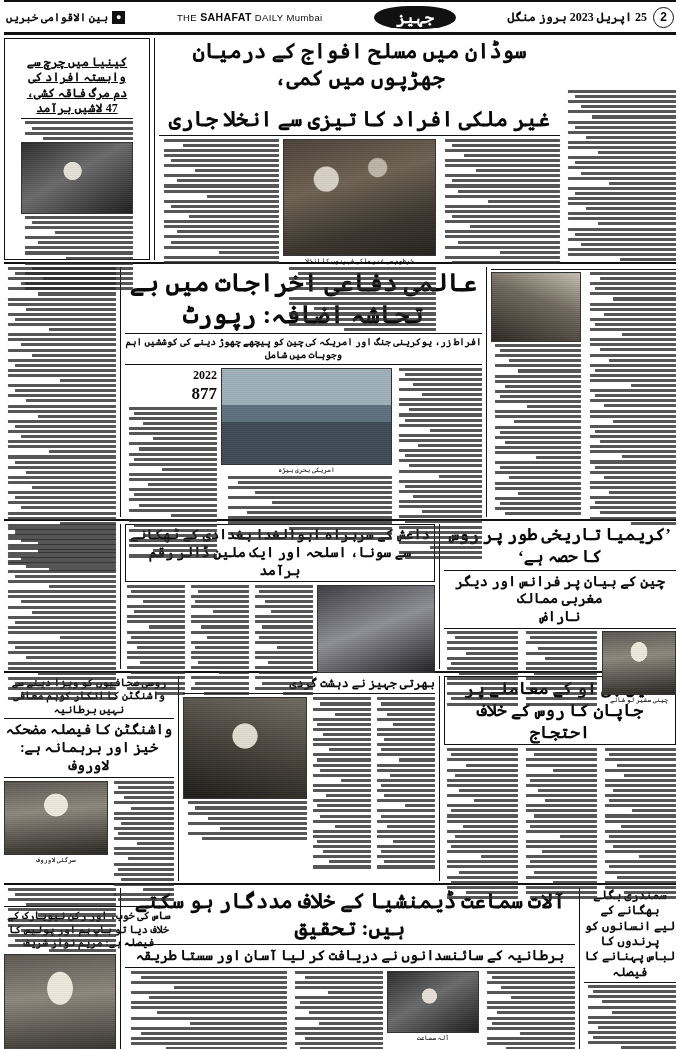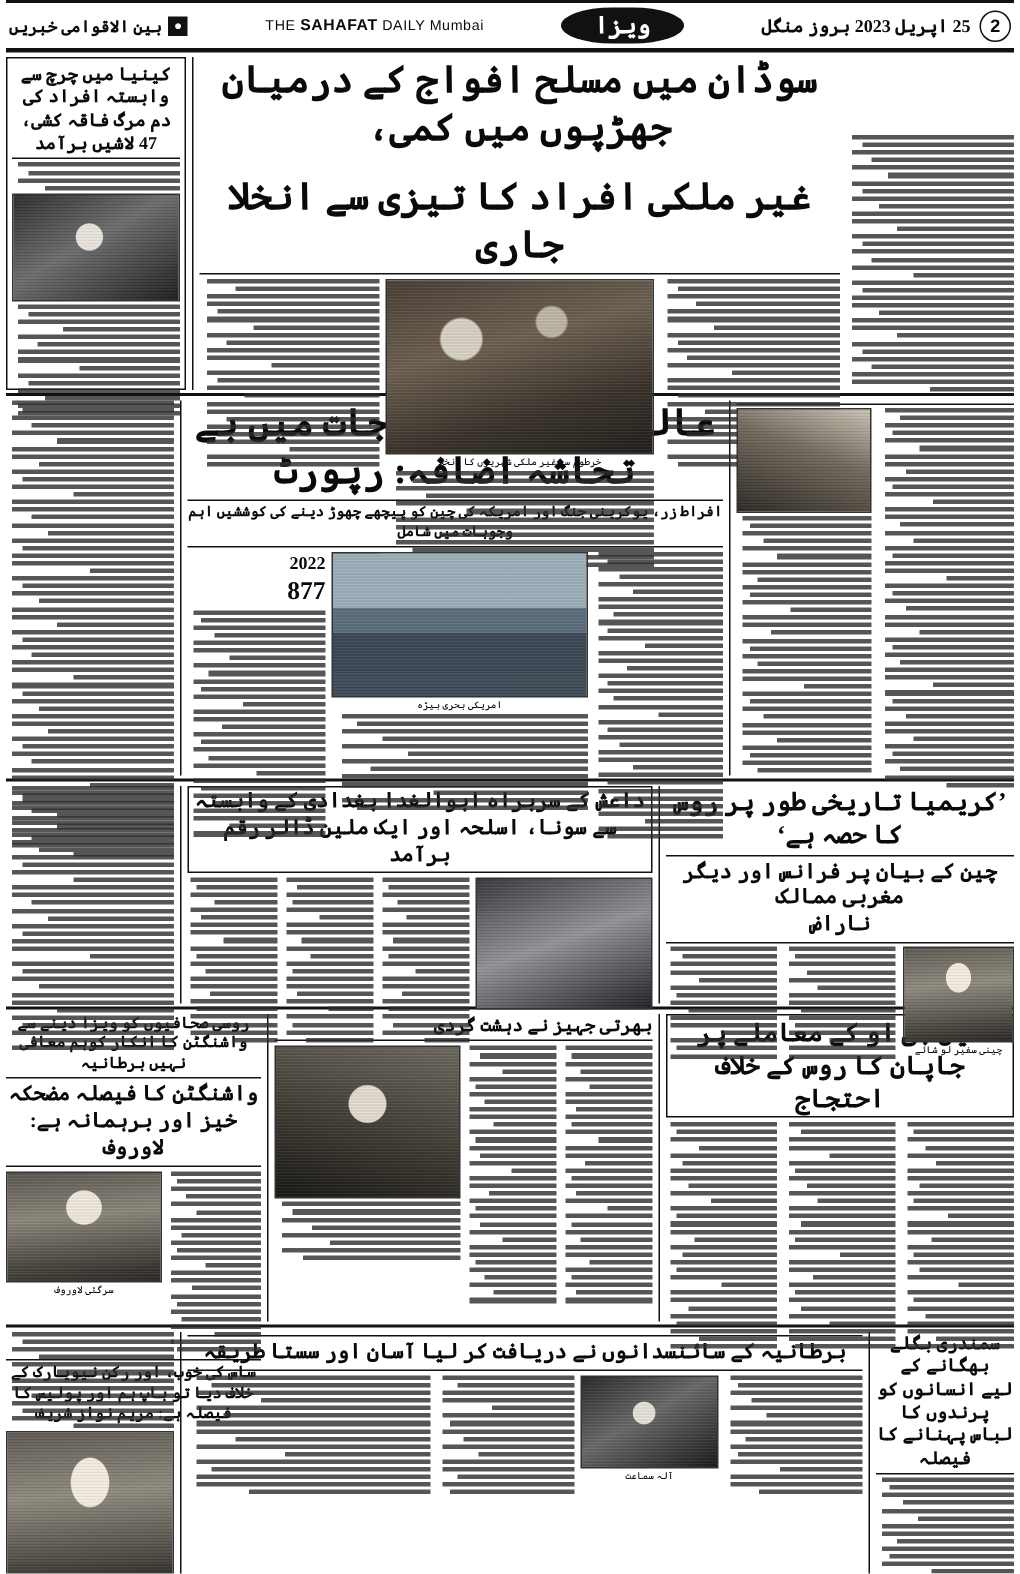--- a/index.html
+++ b/index.html
@@ -36,21 +36,21 @@
   .mic-icon{
     width:13px;height:13px;background:#111;color:#fff;
     display:flex;align-items:center;justify-content:center;font-size:9px;line-height:1;
   }
   .mh-int{font-size:11px;font-weight:700;white-space:nowrap;text-align:center;}
   .spacer{flex:1;}
 
   
   .hl{font-weight:700;line-height:1.28;text-align:center;}
   .hl-xxl{font-size:25px;}
-  .hl-xl{font-size:25px;}
+  .hl-xl{font-size:21px;}
   .hl-lg{font-size:17px;}
   .hl-md{font-size:14px;}
   .hl-sm{font-size:12px;}
   .hl-xs{font-size:10.5px;}
   .sub{font-weight:700;font-size:9.5px;text-align:center;line-height:1.35;}
   .boxed{border:1px solid #111;padding:1px 3px;display:inline-block;}
 
   
   .txt{--lh:3.05px;--gap:2.05px;}
   .txt i{
@@ -85,34 +85,34 @@
       linear-gradient(160deg,#3a3a40 0%,#8f8f96 48%,#1f1f23 100%);}
   .ph-g{background:
       radial-gradient(circle at 50% 38%,#e3ddd0 0 14%,transparent 15%),
       linear-gradient(195deg,#6e6a60 0%,#403c34 55%,#1a1916 100%);}
   .ph-grain::after{
     content:"";position:absolute;inset:0;pointer-events:none;
     background:repeating-linear-gradient(0deg,rgba(255,255,255,.05) 0 1px,rgba(0,0,0,.05) 1px 2px);
   }
   .cap{font-size:6.5px;text-align:center;padding-top:1px;}
   .bx{border:1px solid #111;}
-  .pad3{padding:3px;}
+  .pad3{padding:16px;text-decoration:underline;}
   .mt2{margin-top:2px;} .mt3{margin-top:3px;}
 </style>
 </head>
 <body>
 
 <div class="page">
 
   <div class="rule r2"></div>
   <div class="masthead">
     <div class="pageno">2</div>
     <div class="mh-date">25 اپریل 2023 بروز منگل</div>
     <div class="spacer"></div>
-    <div class="mh-logo">ویزا</div>
+    <div class="mh-logo">جہیز</div>
     <div class="spacer"></div>
     <div class="mh-eng">
       <span>THE</span>
       <b>SAHAFAT</b>
       <span>DAILY Mumbai</span>
     </div>
     <div class="spacer"></div>
     <div class="mh-left">
       <span class="mic-icon">●</span>
       <span class="mh-int">بین الاقوامی خبریں</span>
@@ -598,21 +598,21 @@
             <i class="s96"></i>
             <i class="s90"></i>
             <i class="s96"></i>
         </div>
       </div>
     </div>
 
     <div class="vr"></div>
 
     <div style="flex:1;min-width:0;">
-      <div class="hl hl-md boxed" style="display:block;">داعش کے سربراہ ابوالغدا بغدادی کے وابستہ سے سونا، اسلحہ اور ایک ملین ڈالر رقم برآمد</div>
+      <div class="hl hl-md boxed" style="display:block;">داعش کے سربراہ ابوالغدا بغدادی کے ٹھکانے سے سونا، اسلحہ اور ایک ملین ڈالر رقم برآمد</div>
       <div style="display:flex;gap:4px;margin-top:3px;">
         <div style="flex:1;min-width:0;">
           <div class="photo ph-f ph-grain" style="height:86px;"></div>
         </div>
         <div style="width:60px;" class="txt">
           <i class="s96"></i>
             <i class="s90"></i>
             <i class="s96"></i>
             <i class="s80"></i>
             <i class="s96"></i>
@@ -993,20 +993,21 @@
         <i class="s90"></i>
           <i class="s96"></i>
           <i class="s60"></i>
 
       </div>
     </div>
 
     <div class="vr"></div>
 
     <div style="flex:1;min-width:0;">
+      <div class="hl hl-xl">آلات سماعت ڈیمنشیا کے خلاف مددگار ہو سکتے ہیں: تحقیق</div>
       <div class="rule r1 mt2"></div>
       <div class="hl hl-md mt2">برطانیہ کے سائنسدانوں نے دریافت کر لیا آسان اور سستا طریقہ</div>
       <div class="rule r1 mt2"></div>
       <div style="display:flex;gap:4px;margin-top:3px;">
         <div style="width:92px;" class="txt">
           <i class="s96"></i>
             <i class="s90"></i>
             <i class="s96"></i>
             <i class="s80"></i>
             <i class="s96"></i>

